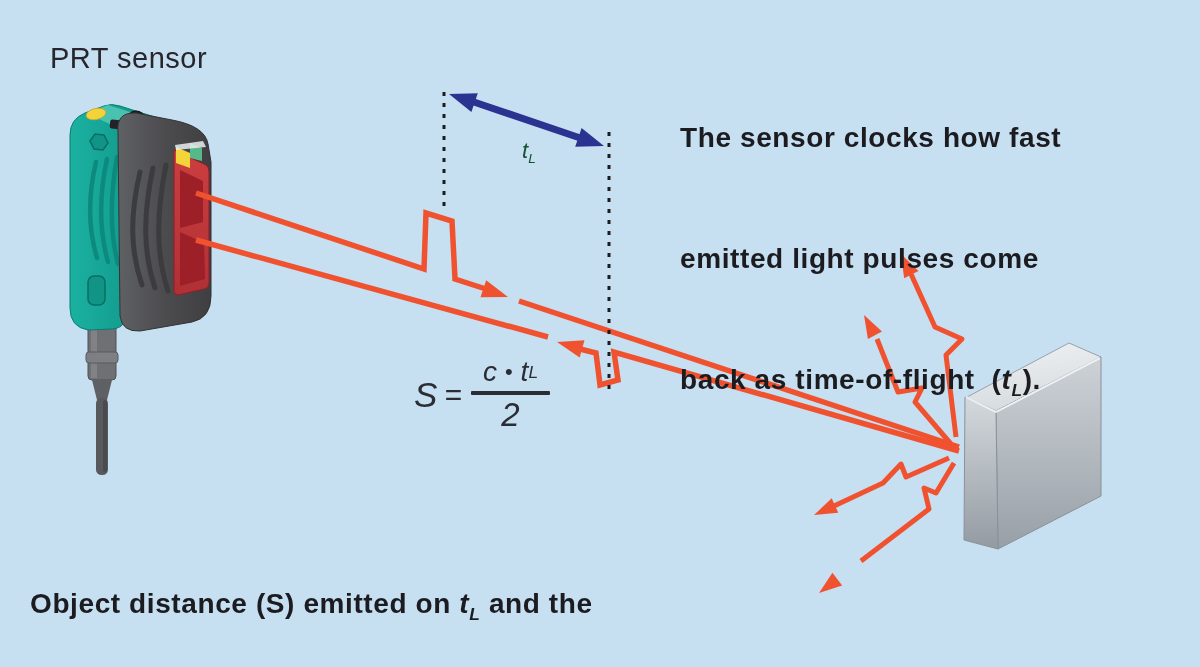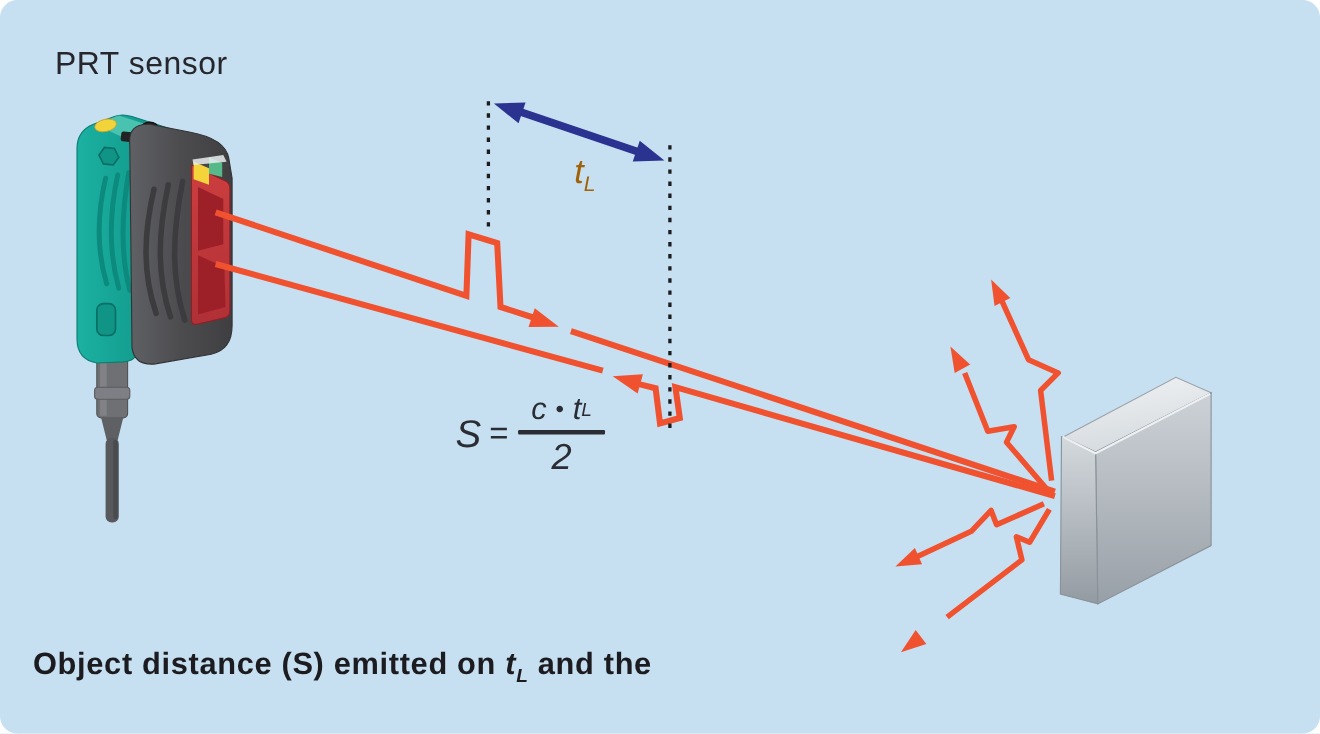--- a/index.html
+++ b/index.html
@@ -1,31 +1,30 @@
 <!DOCTYPE html>
 <html><head>
 <meta charset="utf-8">
 <style>
   html,body { margin:0; padding:0; }
   .canvas {
     position:relative; width:1200px; height:667px;
     background:#C6DFF1; overflow:hidden;
     font-family:"Liberation Sans", sans-serif;
-    border-radius:16px;
   }
   svg.diagram { position:absolute; left:0; top:0; }
 
   .prt-label {
     position:absolute; left:50px; top:42px;
     font-size:29px; color:#26262C; letter-spacing:0.5px;
   }
 
   .tl-label {
     position:absolute; left:522px; top:138px;
-    font-size:31px; font-style:italic; color:#a16207;
+    font-size:22px; font-style:italic; color:#14532d;
   }
   .tl-label sub, .formula sub, .ann sub {
     font-size:0.62em; font-style:italic; line-height:0;
   }
 
   .formula {
     position:absolute; left:414px; top:356px;
     display:flex; align-items:center;
     color:#2A2D33; font-style:italic;
   }
@@ -181,19 +180,24 @@
           <span>c</span>
           <span class="dot">•</span>
           <span>t</span>
           <sub>L</sub>
         </span>
       <span class="bar"></span>
       <span class="den">2</span>
     </span>
   </div>
 
+  <div class="ann ann-tr">
+    <div class="line">The sensor clocks how fast</div>
+    <div class="line">emitted light pulses come</div>
+    <div class="line"><span>back as time-of-flight  (</span><span class="ital">t</span><sub>L</sub><span>).</span></div>
+  </div>
 
   <div class="ann ann-bl">
     <div class="line"><span>Object distance (S) emitted on </span><span class="ital">t</span><sub>L</sub><span> and the</span></div>
     
   </div>
 
 </div>
 
 </body></html>

